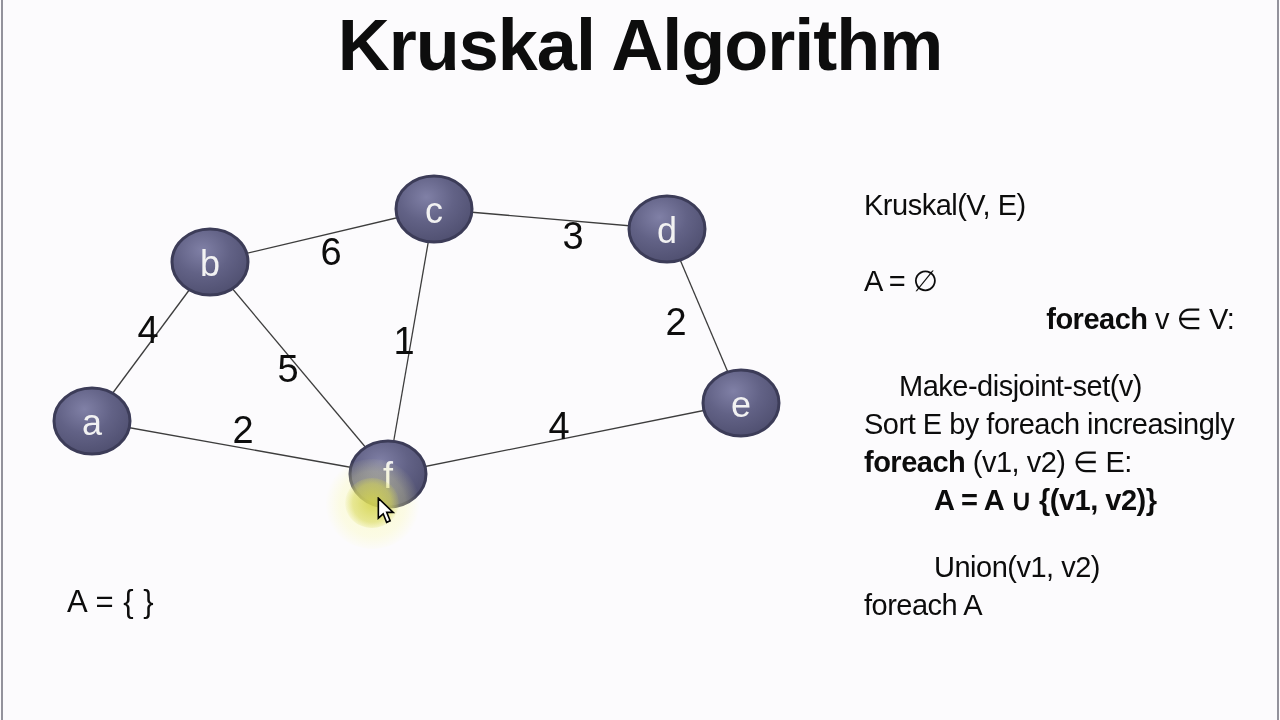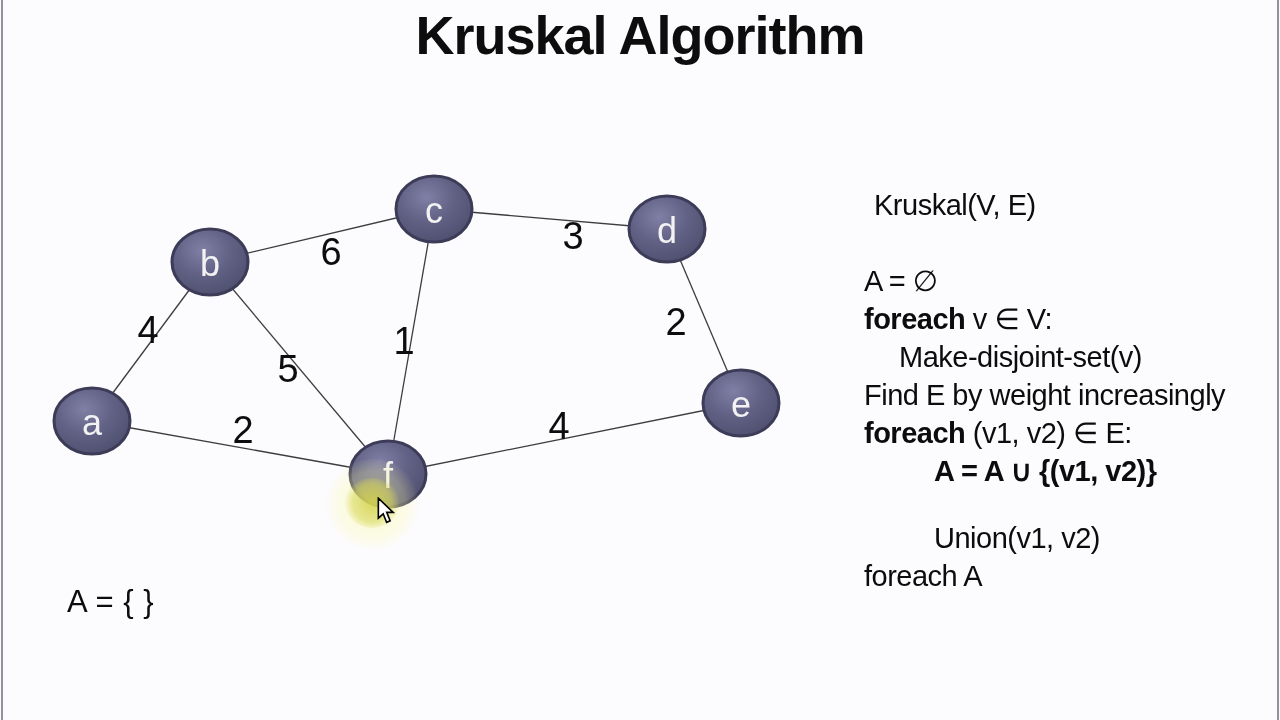--- a/index.html
+++ b/index.html
@@ -17,21 +17,21 @@
     position: absolute; top: 0; bottom: 0; width: 2px;
     background: #3c3c4c; opacity: 0.55;
   }
   .edge-artifact.left  { left: 1px; }
   .edge-artifact.right { right: 1px; }
 
   h1.title {
     position: absolute; top: 4px; left: 0;
     width: 1280px; margin: 0;
     text-align: center;
-    font-size: 54px; font-weight: 700;
+    font-size: 72px; font-weight: 700;
     letter-spacing: -1px;
     color: #0d0d0d;
   }
 
   svg.graph { position: absolute; left: 0; top: 0; }
 
   .pseudocode {
     position: absolute; left: 864px; top: 186px;
     font-size: 29px; line-height: 38px;
     letter-spacing: -0.5px;
@@ -119,26 +119,26 @@
   </svg>
 
   <div class="highlight soft" style="left: 325px; top: 459px;"></div>
   <div class="highlight strong" style="left: 345px; top: 478px;"></div>
 
   <svg class="cursor" width="18" height="28" viewBox="0 0 12 19" style="left: 377px; top: 497px;">
     <polygon points="0.8,0.8 0.8,14.4 4.1,11.4 6.4,17.2 8.8,16.1 6.5,10.4 10.8,10.4" fill="#ffffff" stroke="#000000" stroke-width="1.1" stroke-linejoin="miter"></polygon>
   </svg>
 
   <div class="pseudocode">
-      <div class="code-line" style="padding-left: 0px; margin-left: 10px;"><span>Kruskal(V, E)</span></div>
+      <div class="code-line" style="padding-left: 0px;"><span>Kruskal(V, E)</span></div>
       <div class="code-line" style="padding-left: 0px;">&nbsp;</div>
       <div class="code-line" style="padding-left: 0px;"><span>A = ∅</span></div>
-      <div class="code-line" style="padding-left: 0px;"><span class="kw">foreach</span><span> v ∈ V:</span></div>
-      <div class="code-line" style="padding-left: 35px;"><span>Make-disjoint-set(v)</span></div>
-      <div class="code-line" style="padding-left: 0px;"><span>Find E by weight increasingly</span></div>
+      <div class="code-line" style="padding-left: 0px; text-align: right;"><span class="kw">foreach</span><span> v ∈ V:</span></div>
+      <div class="code-line" style="padding-left: 35px; margin-top: 29px;"><span>Make-disjoint-set(v)</span></div>
+      <div class="code-line" style="padding-left: 0px;"><span>Sort E by foreach increasingly</span></div>
       <div class="code-line" style="padding-left: 0px;"><span class="kw">foreach</span><span> (v1, v2) ∈ E:</span></div>
       <div class="code-line" style="padding-left: 70px; font-weight: bold;"><span>A = A ∪ {(v1, v2)}</span></div>
       <div class="code-line" style="padding-left: 70px; margin-top: 29px;"><span>Union(v1, v2)</span></div>
       <div class="code-line" style="padding-left: 0px;"><span>foreach A</span></div>
     </div>
 
   <div class="status">A = { }</div>
 
 </div>
 

